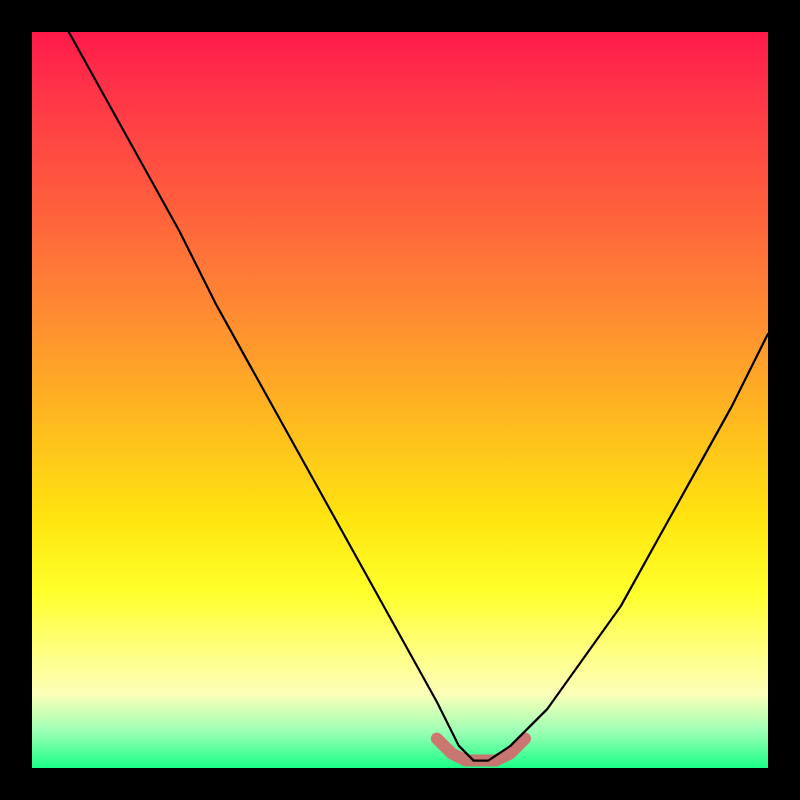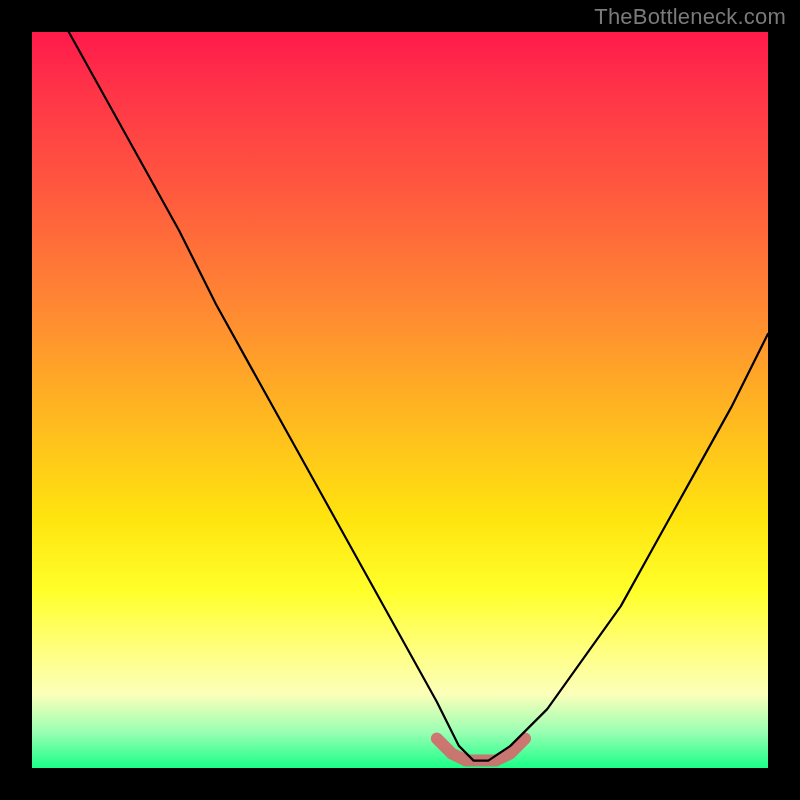--- a/index.html
+++ b/index.html
@@ -76,14 +76,13 @@
 
 <div class="frame">
   <div class="plot-area">
     <svg class="plot-svg" viewBox="0 0 736 736">
 
       <path id="valley-path" class="valley" d="M404.8 706.6 L419.5 721.3 L434.2 728.6 L449.0 728.6 L463.7 728.6 L478.4 721.3 L493.1 706.6"></path>
 
       <path id="curve-path" class="curve" d="M36.8 0.0 L73.6 66.2 L110.4 132.5 L147.2 198.7 L184.0 272.3 L220.8 338.6 L257.6 404.8 L294.4 471.0 L331.2 537.3 L368.0 603.5 L404.8 669.8 L426.9 713.9 L441.6 728.6 L456.3 728.6 L478.4 713.9 L515.2 677.1 L552.0 625.6 L588.8 574.1 L625.6 507.8 L662.4 441.6 L699.2 375.4 L736.0 301.8"></path>
     </svg>
   </div>
-  <div class="attribution">TheBottleneck.com</div>
 </div>
 
 </body></html>

